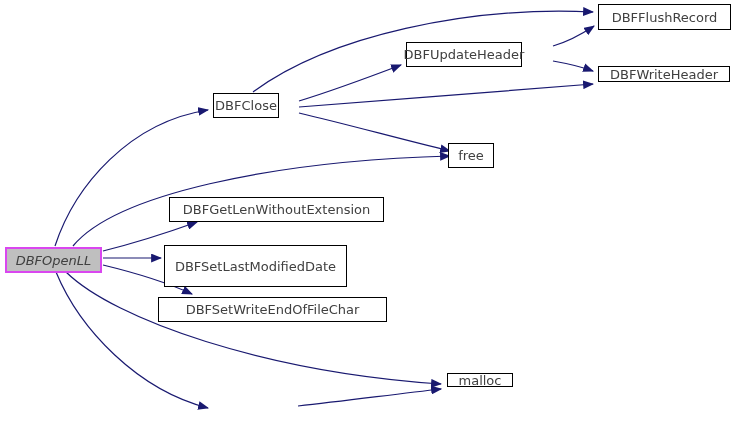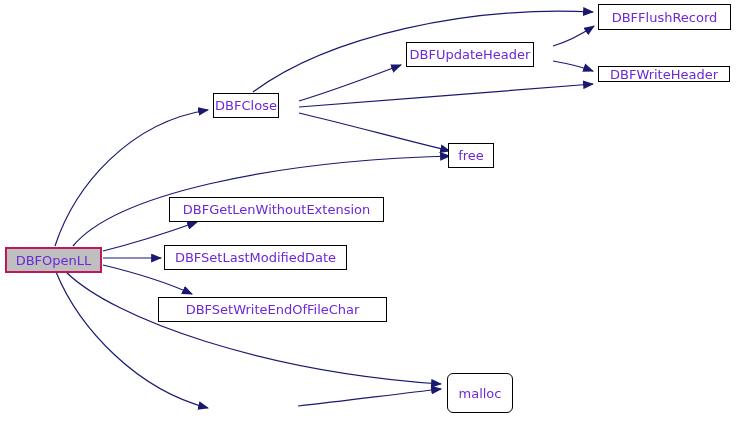--- a/index.html
+++ b/index.html
@@ -20,33 +20,34 @@
     left: 0;
     top: 0;
     width: 736px;
     height: 429px;
   }
   .node {
     position: absolute;
     box-sizing: border-box;
     background: #ffffff;
     border: 1px solid #000000;
-    color: #6d28d9;
+    color: #404040;
     font-size: 13px;
     line-height: 1;
     display: flex;
     align-items: center;
     justify-content: center;
     white-space: nowrap;
     cursor: pointer;
   }
   .node-main {
     background: #bfbfbf;
-    border: 2px solid #be185d;
+    border: 2px solid #d946ef;
     cursor: default;
+    font-style: italic;
   }
   .edge {
     fill: none;
     stroke: #191970;
     stroke-width: 1.2;
   }
 </style>
 </head>
 <body>
 
@@ -72,30 +73,30 @@
     <path class="edge" d="M 299,113 C 350,125 400,139 450,151" marker-end="url(#arrow)"></path>
     <path class="edge" d="M 553,46 C 570,41 582,34 594,26" marker-end="url(#arrow)"></path>
     <path class="edge" d="M 553,61 C 570,64 582,67 593,71" marker-end="url(#arrow)"></path>
     <path class="edge" d="M 298,406 C 345,401 396,394 441,389" marker-end="url(#arrow)"></path>
   </svg>
 
   <div class="node node-main" style="left:5px; top:247px; width:97px; height:26px;">DBFOpenLL</div>
 
   <div class="node" style="left:213px; top:93px; width:66px; height:25px;">DBFClose</div>
 
-  <div class="node" style="left:406px; top:42px; width:128px; height:25px;">DBFUpdateHeader</div>
+  <div class="node" style="left:406px; top:42px; width:116px; height:25px;">DBFUpdateHeader</div>
 
   <div class="node" style="left:598px; top:4px; width:133px; height:26px;">DBFFlushRecord</div>
 
   <div class="node" style="left:598px; top:66px; width:132px; height:16px;">DBFWriteHeader</div>
 
   <div class="node" style="left:448px; top:143px; width:46px; height:25px;">free</div>
 
   <div class="node" style="left:160px; top:197px; width:215px; height:25px;margin-left:9px;">DBFGetLenWithoutExtension</div>
 
-  <div class="node" style="left:164px; top:245px; width:183px; height:25px;">DBFSetLastModifiedDate</div>
+  <div class="node" style="left:164px; top:245px; width:183px; height:42px;">DBFSetLastModifiedDate</div>
 
   <div class="node" style="left:158px; top:297px; width:229px; height:25px;">DBFSetWriteEndOfFileChar</div>
 
 
-  <div class="node" style="left:447px; top:373px; width:66px; height:40px;border-radius:6px;">malloc</div>
+  <div class="node" style="left:447px; top:373px; width:66px; height:14px;">malloc</div>
 
 </div>
 
 </body></html>

